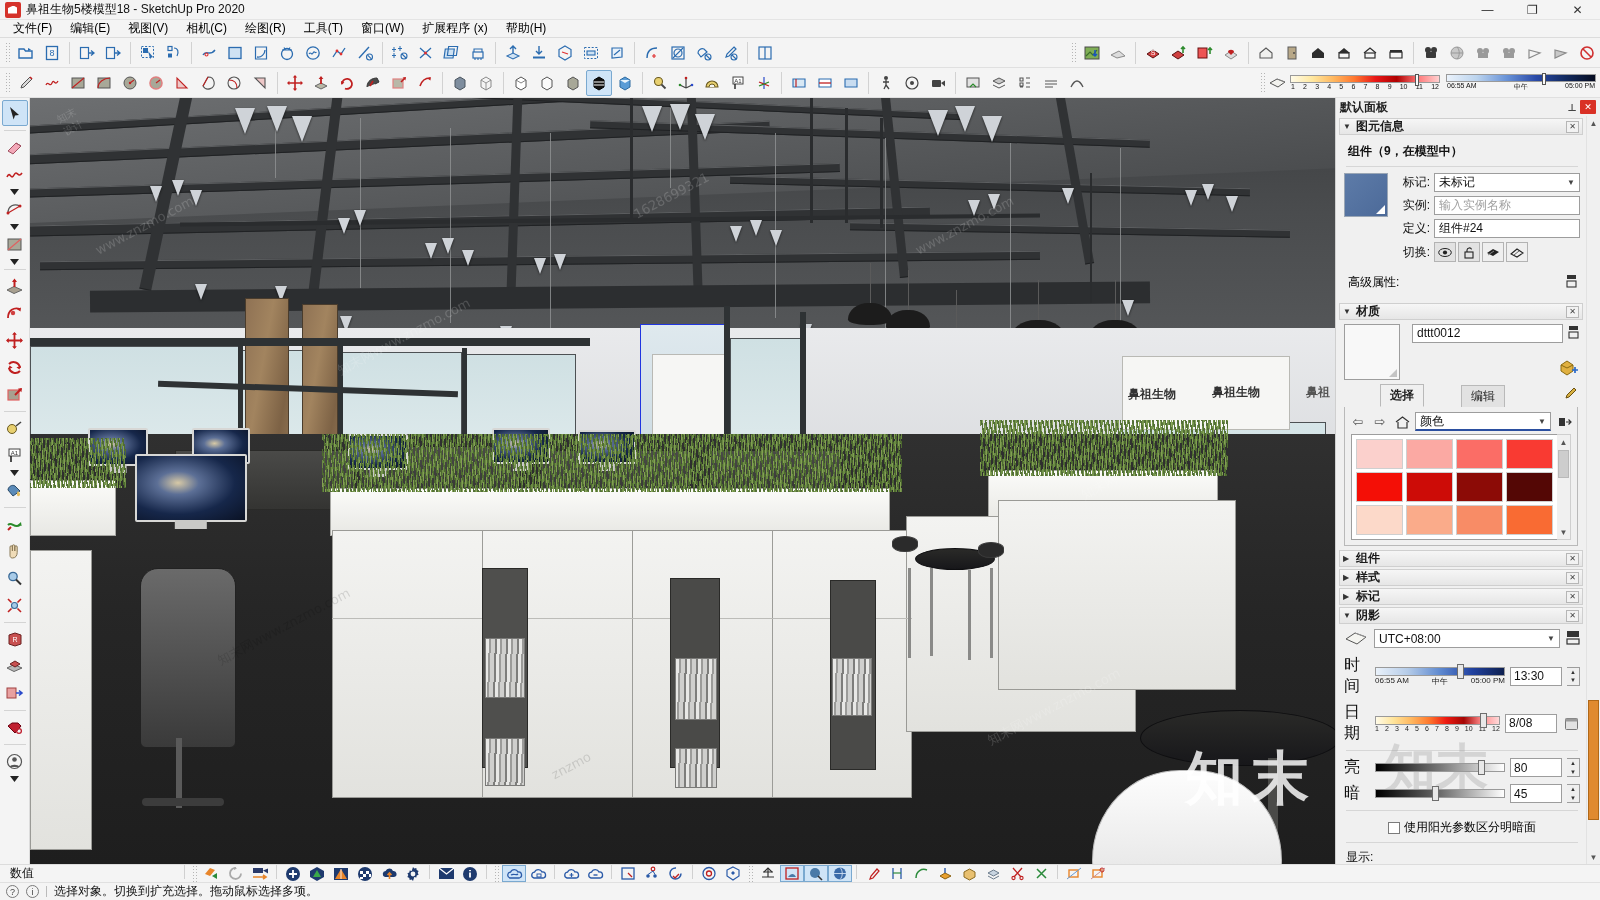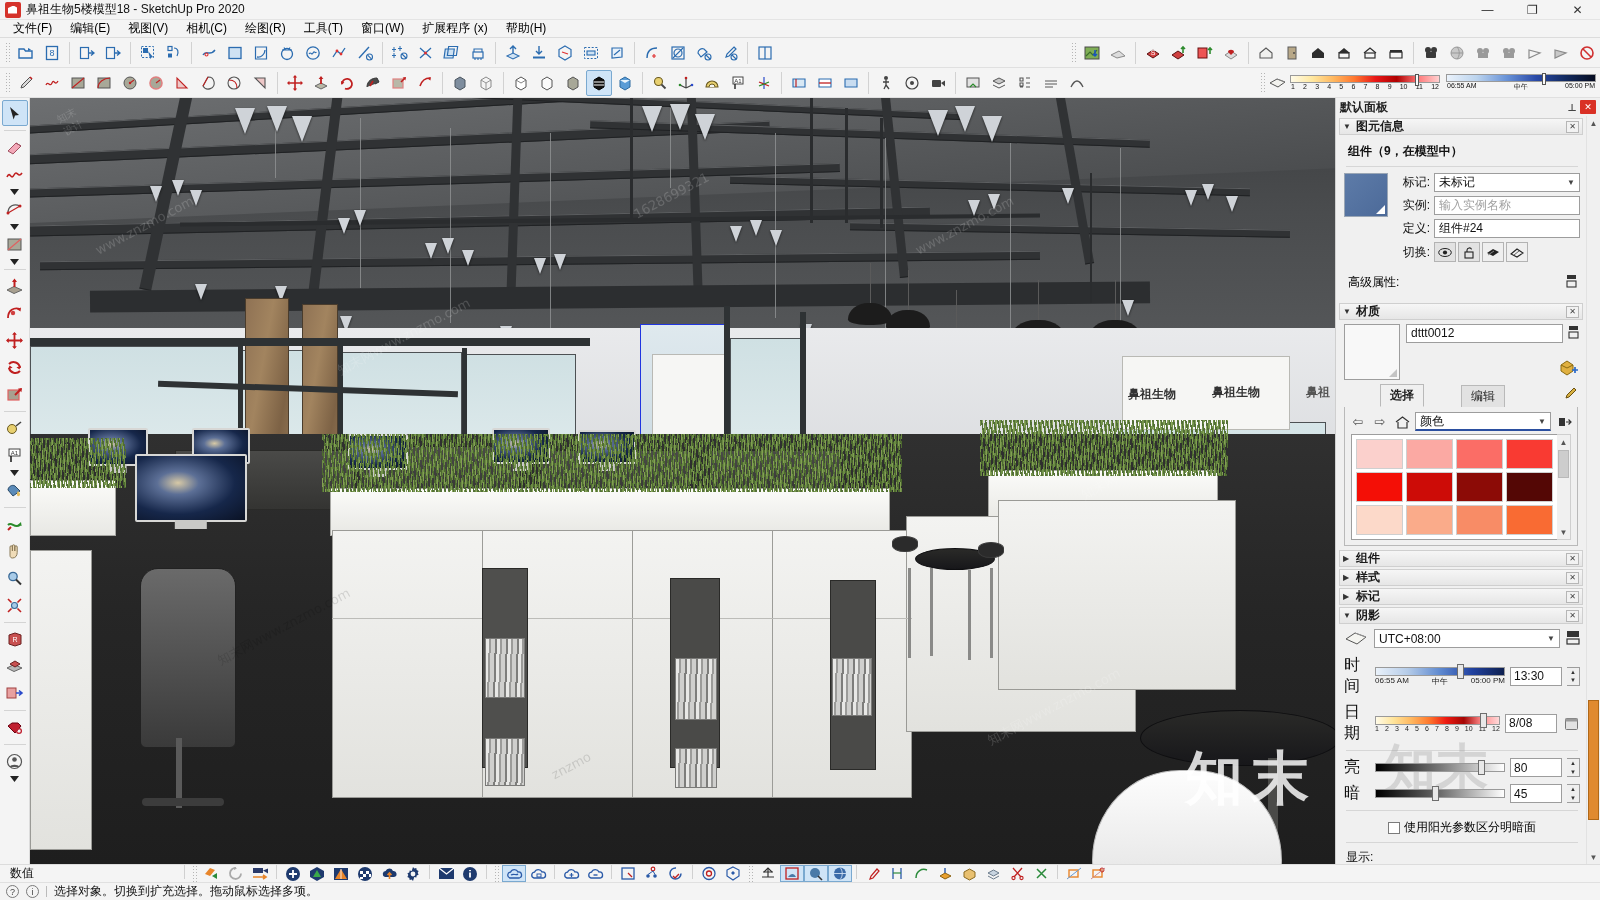--- a/index.html
+++ b/index.html
@@ -1405,21 +1405,21 @@
           </div>
         </div>
 
         <div class="sect-head">
           <span class="tri">▼</span>
           <span>材质</span>
           <span class="sp"></span>
           <span class="sect-x">✕</span>
         </div>
         <div class="sect-body" style="padding-bottom:2px">
-          <div style="display:flex;gap:6px;align-items:flex-start">
+          <div style="display:flex;gap:12px;align-items:flex-start">
             <div class="mat-preview"></div>
             <div style="flex:1;min-width:0">
               <div style="display:flex;gap:4px;align-items:center">
                 <span class="inp">dttt0012</span>
                 <span><svg width="13" height="14" viewBox="0 0 13 14">
                       <rect x="2" y="1" width="9" height="4" fill="#333"></rect>
                       <rect x="2" y="7" width="9" height="6" fill="none" stroke="#333" stroke-width="1.1"></rect>
                     </svg></span>
               </div>
               <div style="display:flex;justify-content:flex-end;margin-top:14px">

